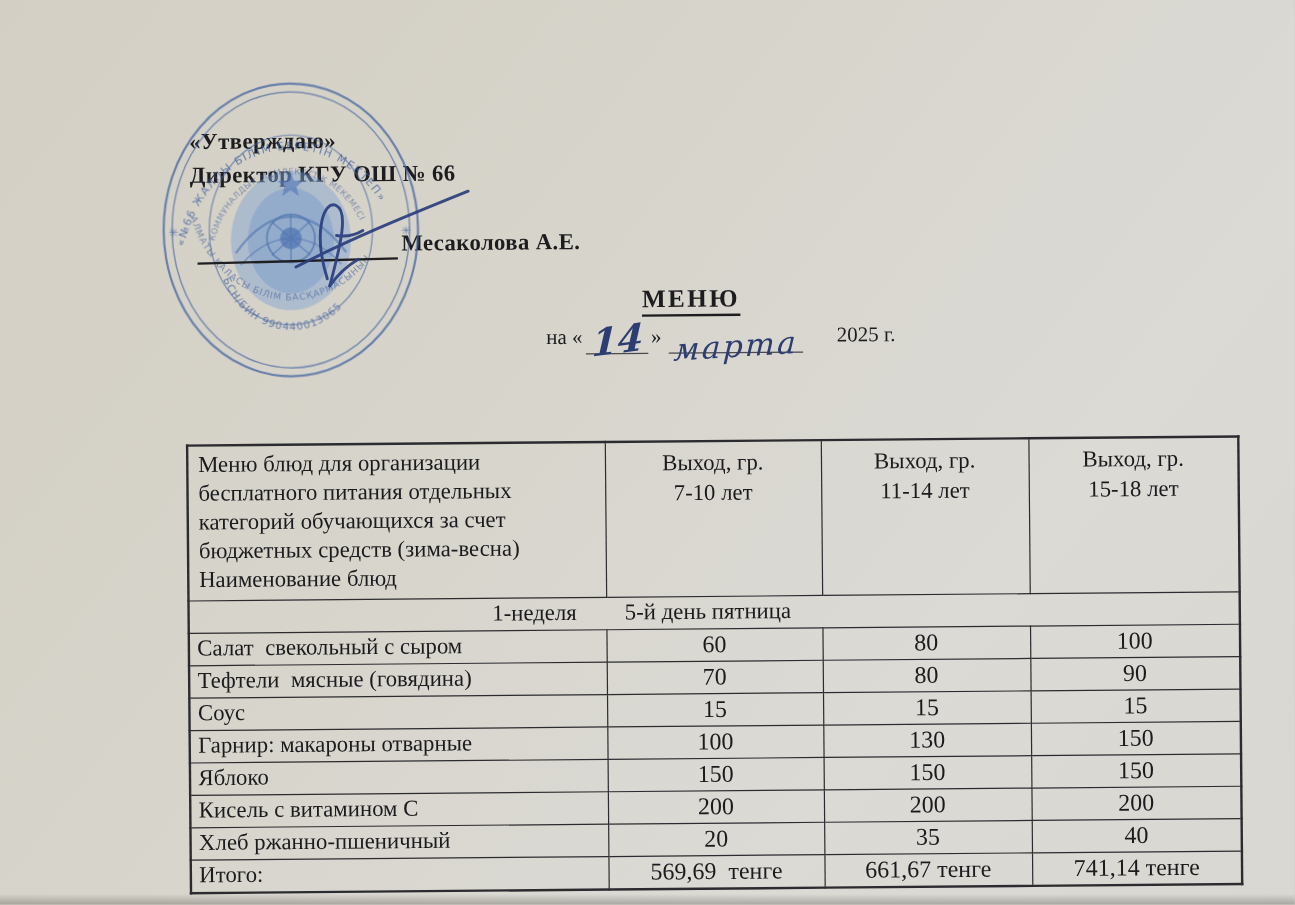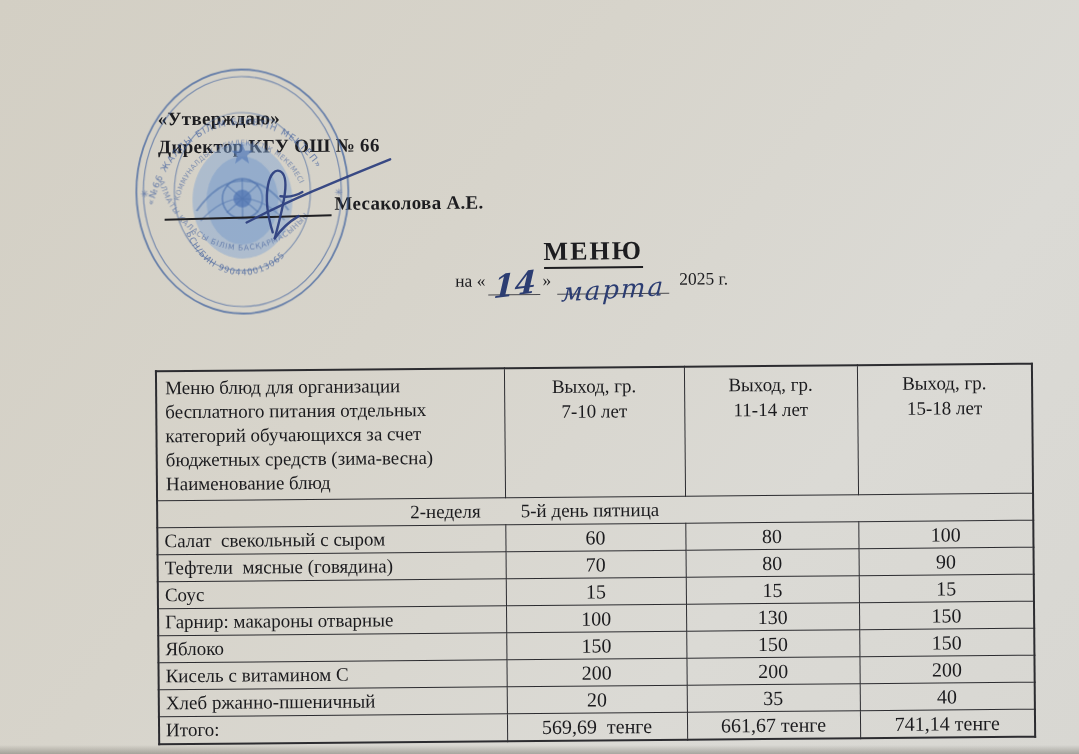--- a/index.html
+++ b/index.html
@@ -27,32 +27,32 @@
   .director{left:160px;top:133px;font-size:19px;font-weight:bold;letter-spacing:.3px;}
   .director-name{left:336px;top:191px;font-size:19px;font-weight:bold;letter-spacing:.3px;}
   .sign-line{left:166px;top:214px;width:167px;height:0;border-bottom:2px solid #1f1f22;transform:rotate(-1deg);z-index:6;}
 
   
   .stamp{left:128px;top:58px;width:232px;height:262px;z-index:3;filter:blur(0.3px);opacity:.92;}
   .stamp text{font-family:"DejaVu Sans", sans-serif;}
   .signature-svg{left:196px;top:138px;width:230px;height:115px;z-index:7;}
 
   
-  .menu-title{left:536px;top:237px;width:108px;text-align:right;font-size:26px;font-weight:bold;letter-spacing:2px;}
+  .menu-title{left:536px;top:237px;width:108px;text-align:left;font-size:21px;font-weight:bold;letter-spacing:2px;}
   .menu-title span{border-bottom:2.5px solid #1d1d20;padding-bottom:1px;}
   .date-line{left:456px;top:270px;display:flex;align-items:flex-end;font-size:17.5px;z-index:2;}
   .date-prefix{padding-bottom:4px;font-family:Liberation Serif, serif;}
   .date-close{padding-bottom:4px;margin-left:2px;}
   .blank{border-bottom:1.6px solid #4a4a4e;display:flex;justify-content:center;align-items:flex-end;}
   .blank-day{width:52px;margin-left:3px;}
   .blank-month{width:112px;margin-left:6px;}
   .hand{font-style:italic;color:#2c3d72;font-family:"DejaVu Serif", serif;line-height:.8;}
   .hand-day{font-size:31px;transform:rotate(-7deg) skewX(-10deg);margin-bottom:-3px;font-weight:bold;}
   .hand-month{font-size:26px;transform:rotate(-3deg) skewX(-6deg);margin-bottom:-7px;letter-spacing:2px;}
-  .date-year{margin-left:10px;padding-bottom:4px;}
+  .date-year{margin-left:28px;padding-bottom:4px;}
 
   
   .menu-table{left:155px;top:367px;width:876px;border-collapse:collapse;table-layout:fixed;font-size:19px;color:#1b1b1e;}
   .menu-table td{border:1.6px solid #2c2c30;padding:0 6px;overflow:hidden;}
   .menu-table{border:2.2px solid #2c2c30;}
   td.t-head{vertical-align:top;padding:4px 8px;line-height:1.26;height:120px;}
   td.t-col{vertical-align:top;text-align:center;padding-top:5px;line-height:1.32;}
   .subhead td{height:26px;padding-left:252px;}
   .subhead .week{margin-right:40px;}
   .t-name{height:26px;white-space:pre;padding-left:8px;}
@@ -157,21 +157,21 @@
           <td class="t-col">
             <div>Выход, гр.</div>
             <div>11-14 лет</div>
           </td>
           <td class="t-col">
             <div>Выход, гр.</div>
             <div>15-18 лет</div>
           </td>
         </tr>
         <tr class="subhead">
-          <td colspan="4"><span class="week">2-неделя</span><span>5-й день пятница</span></td>
+          <td colspan="4"><span class="week">1-неделя</span><span>5-й день пятница</span></td>
         </tr>
         <tr>
           <td class="t-name">Салат  свекольный с сыром</td>
           <td class="t-num">60</td>
           <td class="t-num">80</td>
           <td class="t-num">100</td>
         </tr>
         <tr>
           <td class="t-name">Тефтели  мясные (говядина)</td>
           <td class="t-num">70</td>

